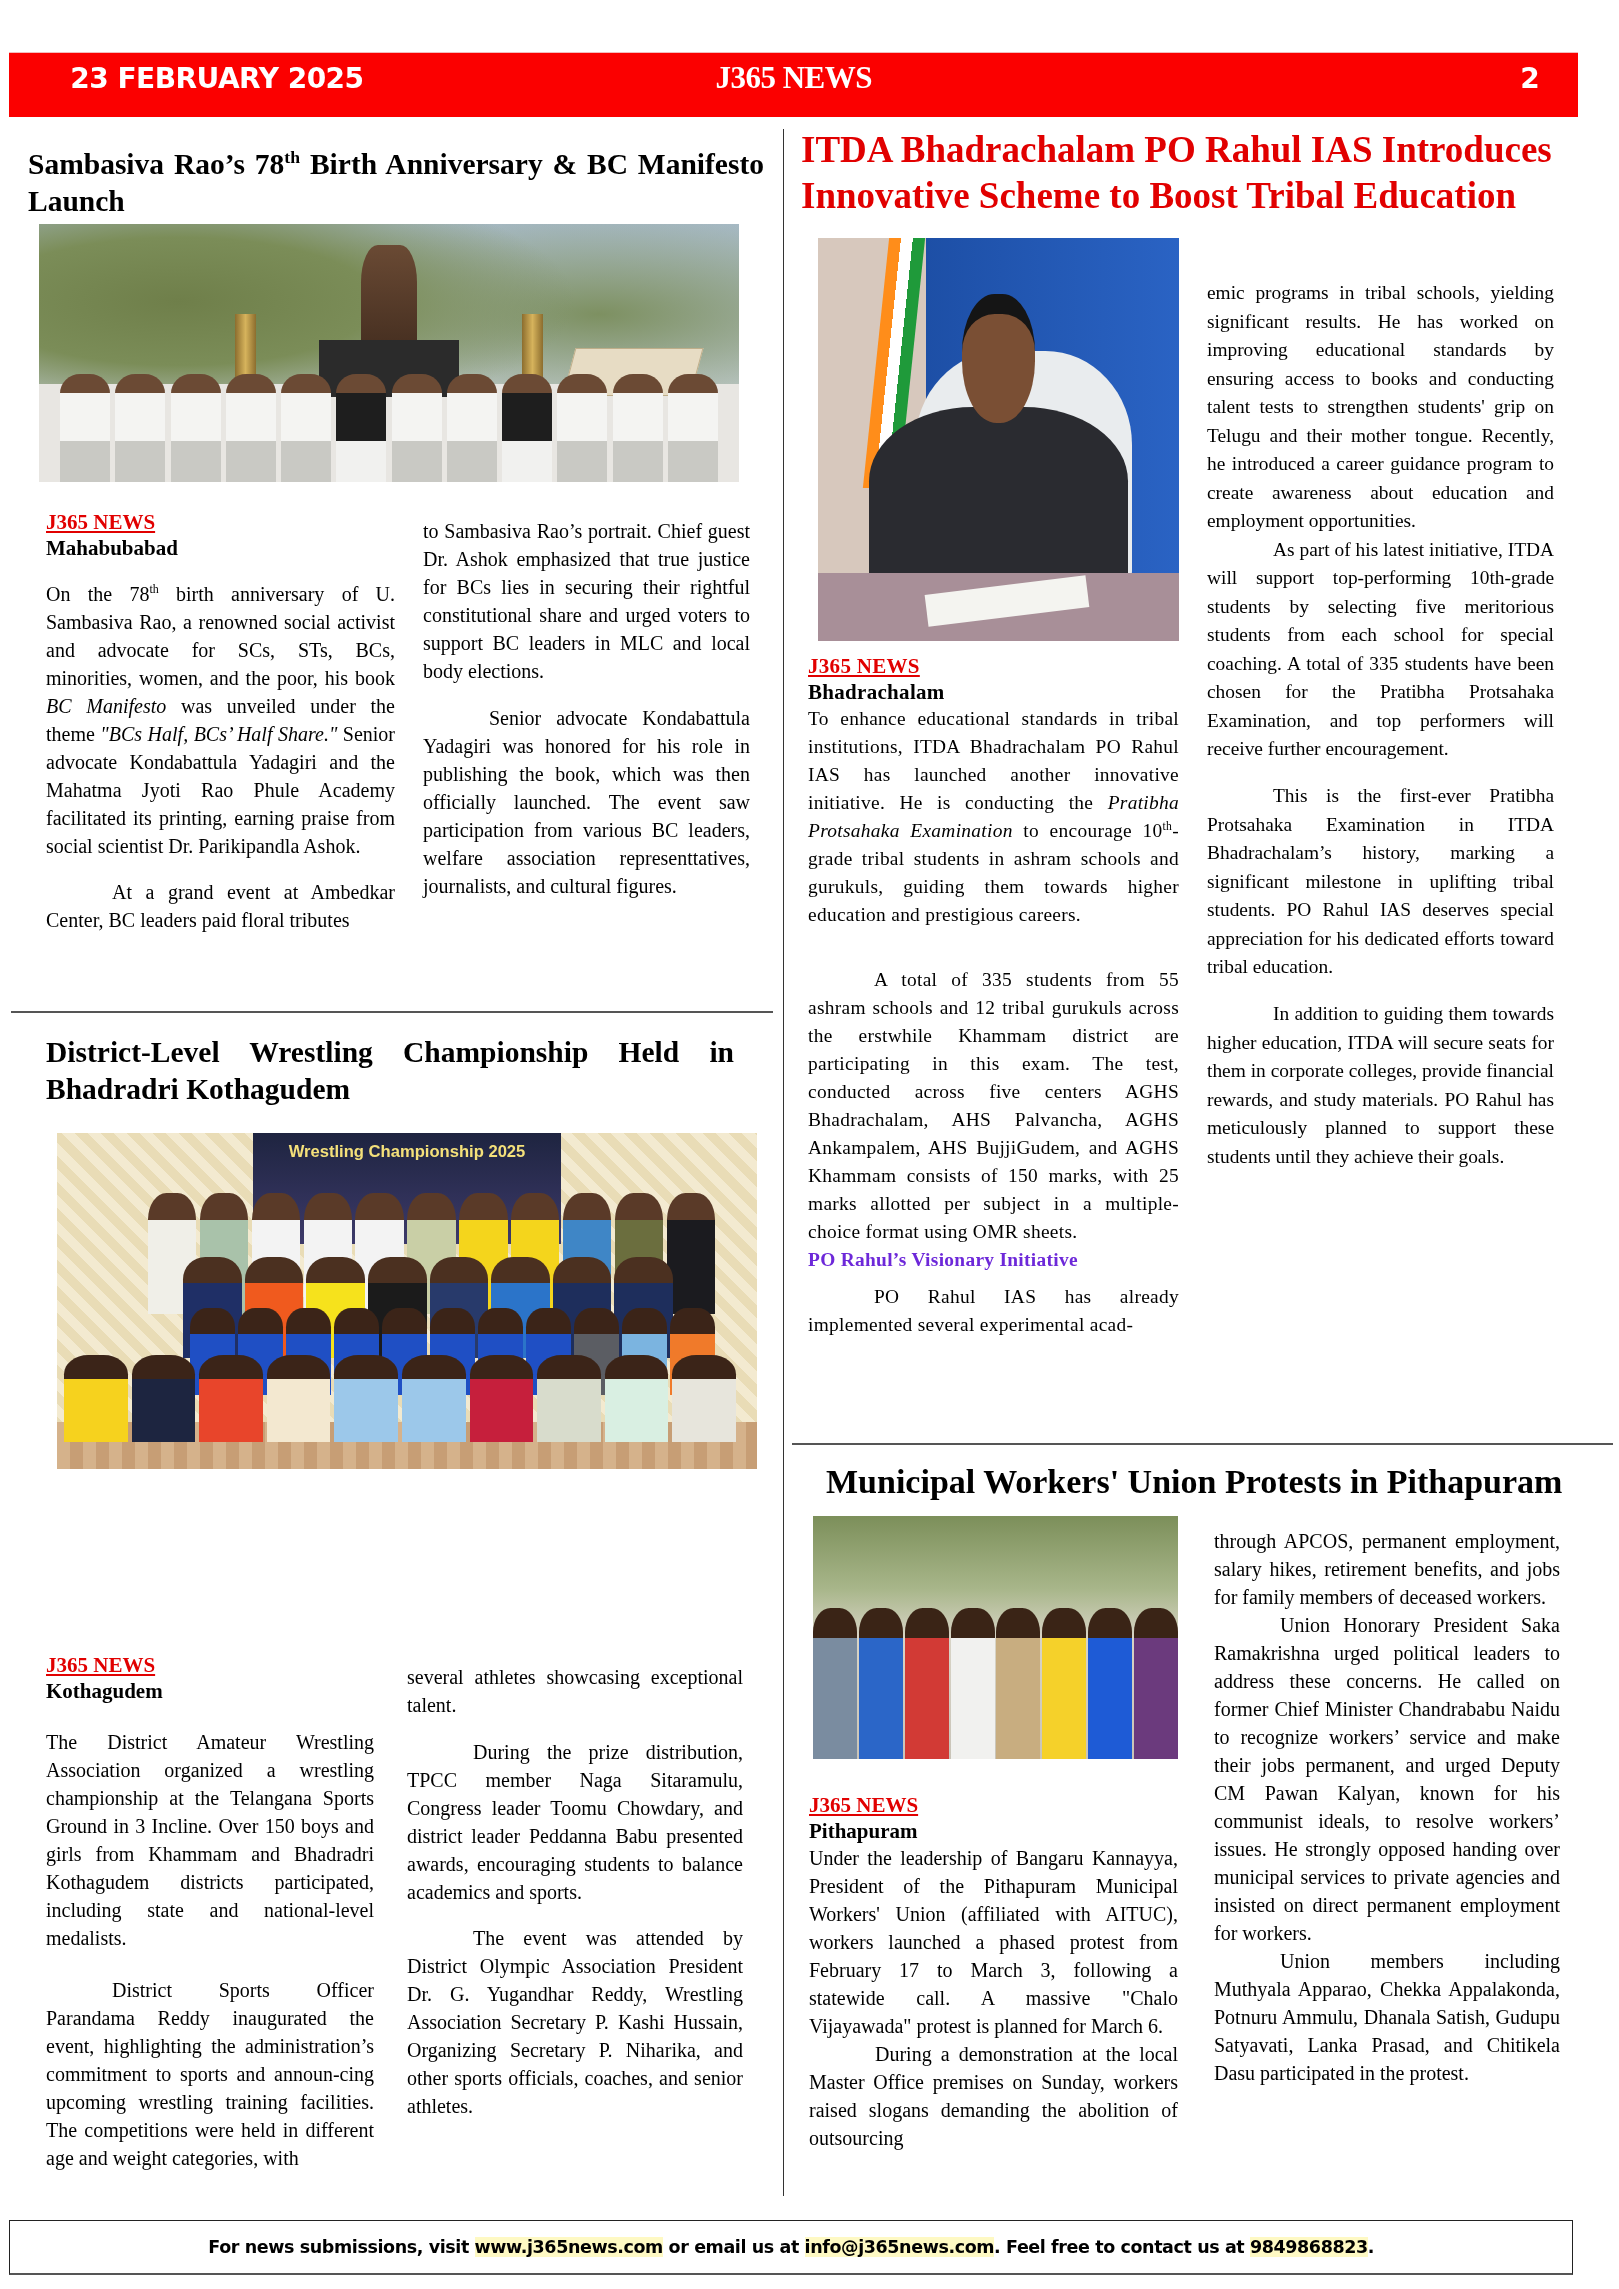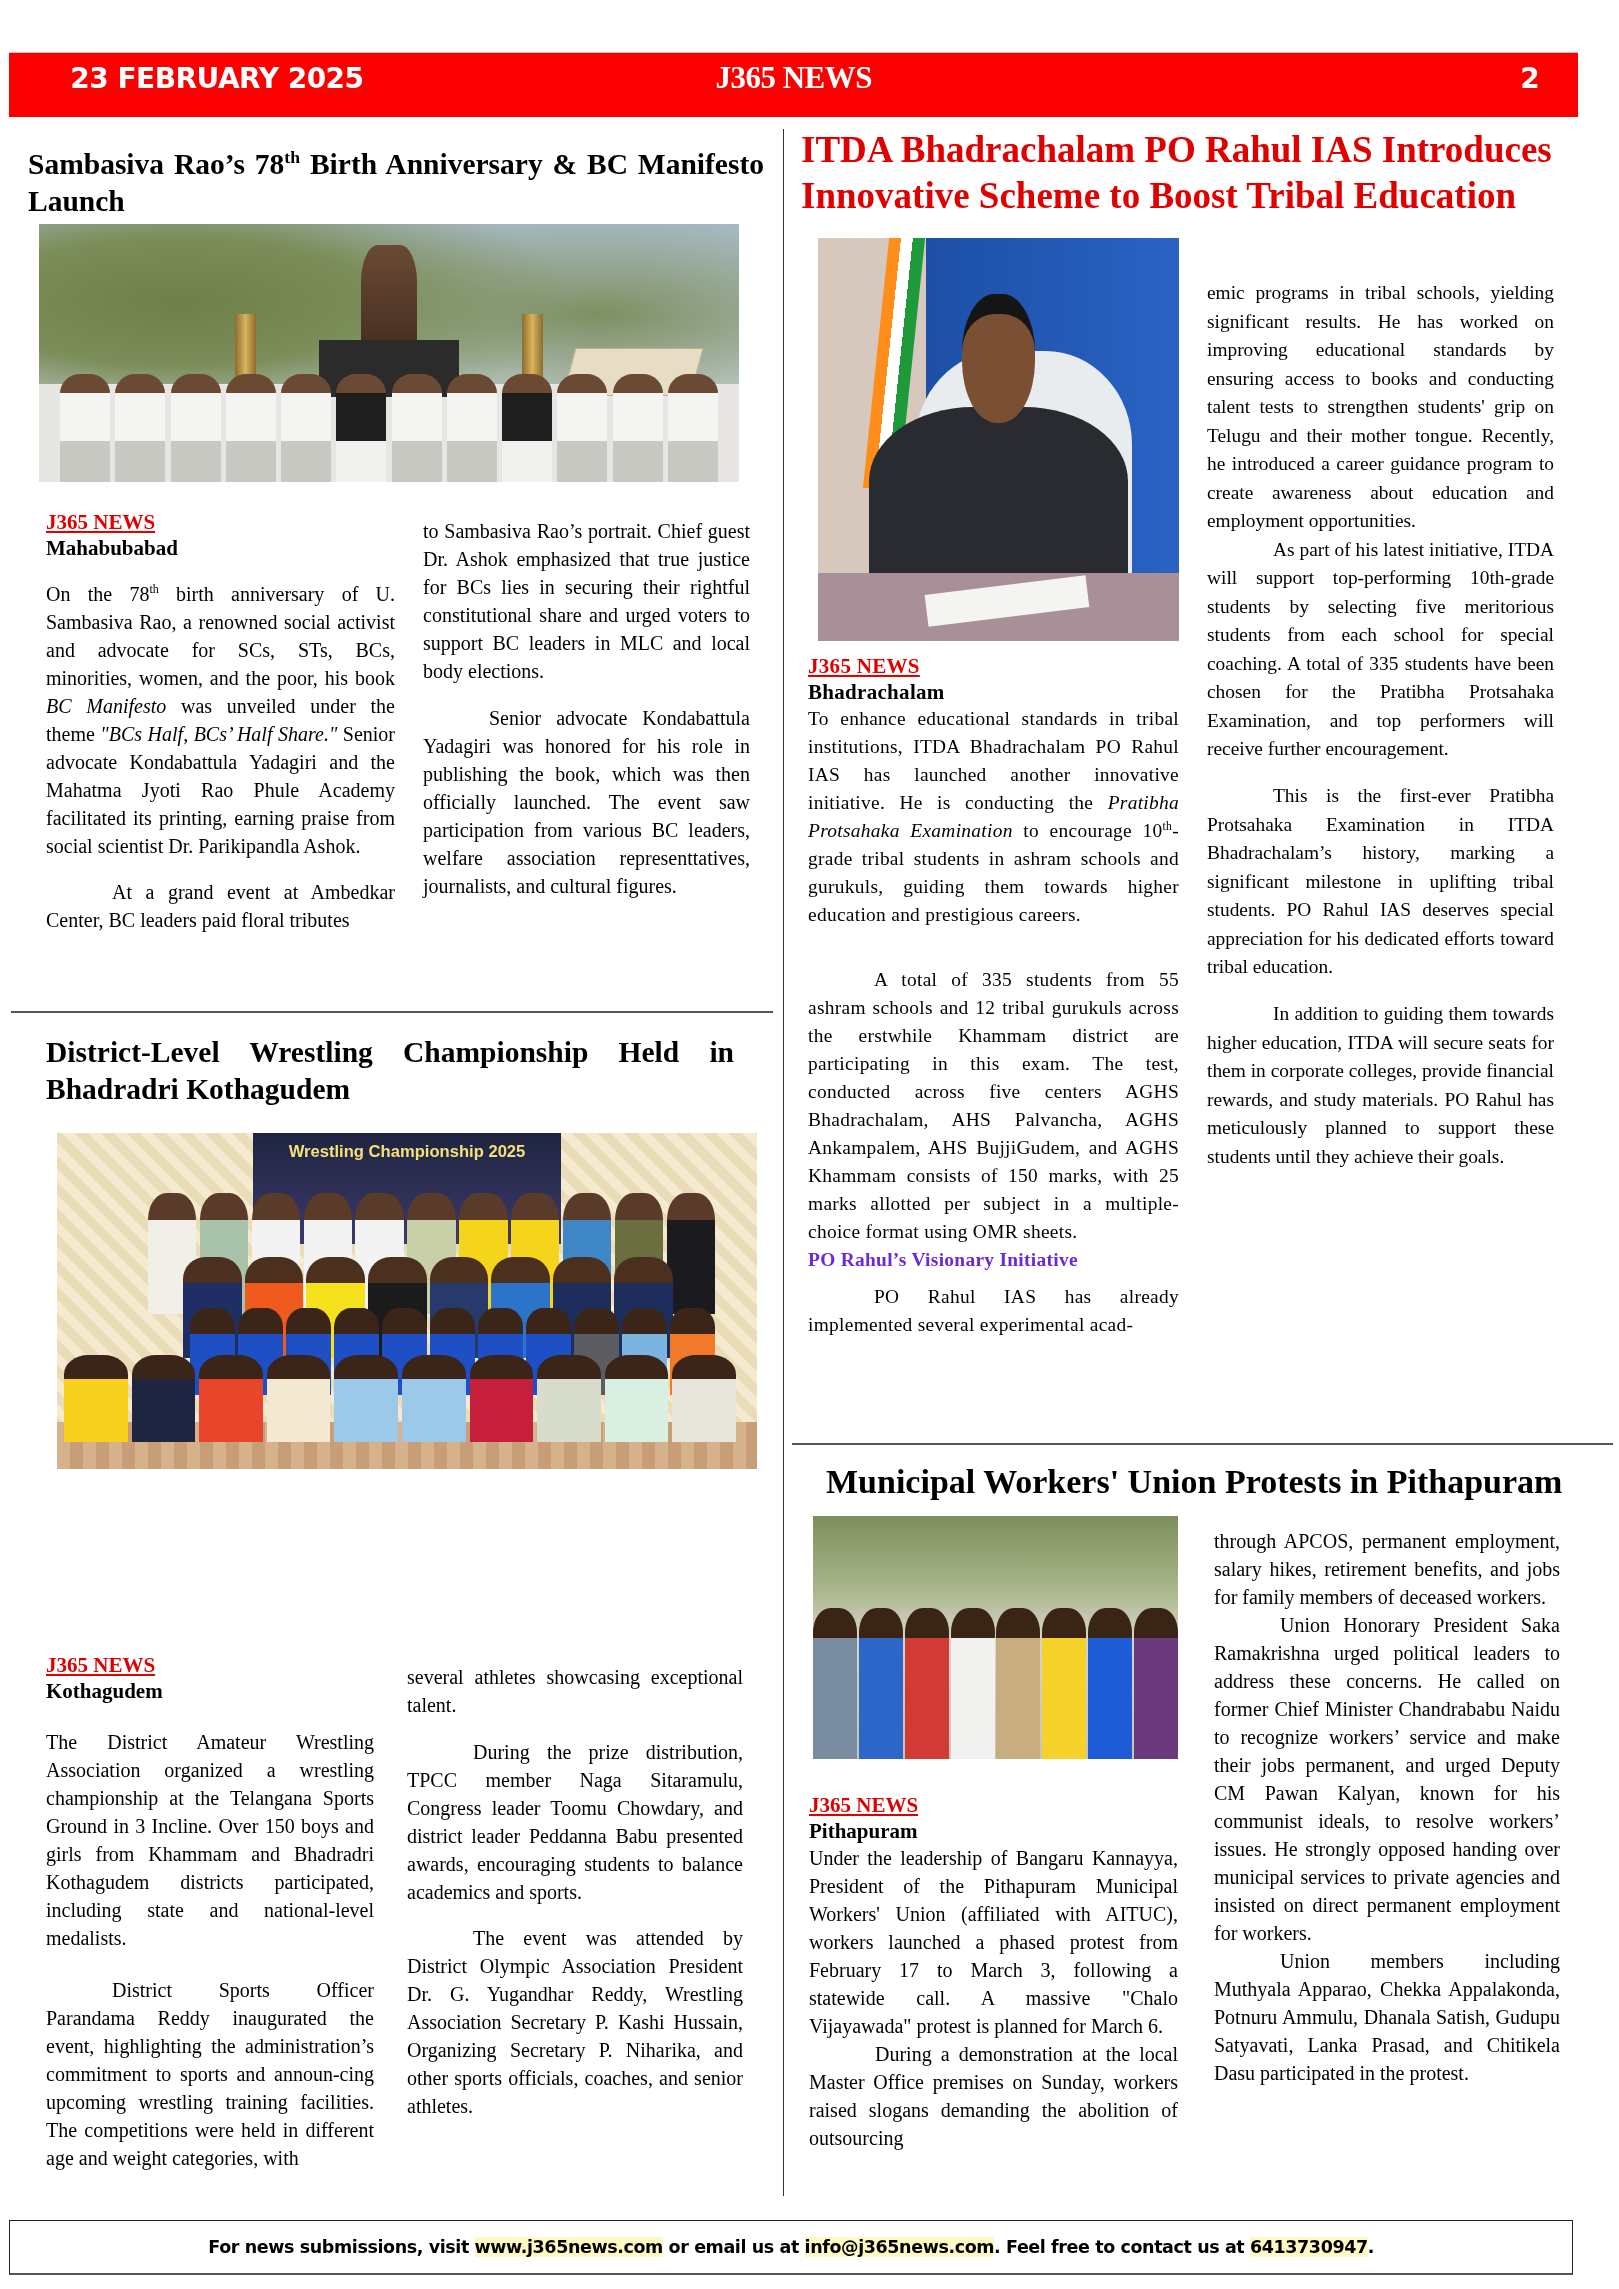--- a/index.html
+++ b/index.html
@@ -226,15 +226,15 @@
     <p class="ind">During a demonstration at the local Master Office premises on Sunday, workers raised slogans demanding the abolition of outsourcing</p>
   </div>
   <div class="abs txt" style="left:1214px; top:1527px; width:346px; line-height:28px;">
     <p>through APCOS, permanent employment, salary hikes, retirement benefits, and jobs for family members of deceased workers.</p>
     <p class="ind">Union Honorary President Saka Ramakrishna urged political leaders to address these concerns. He called on former Chief Minister Chandrababu Naidu to recognize workers’ service and make their jobs permanent, and urged Deputy CM Pawan Kalyan, known for his communist ideals, to resolve workers’ issues. He strongly opposed handing over municipal services to private agencies and insisted on direct permanent employment for workers.</p>
     <p class="ind">Union members including Muthyala Apparao, Chekka Appalakonda, Potnuru Ammulu, Dhanala Satish, Gudupu Satyavati, Lanka Prasad, and Chitikela Dasu participated in the protest.</p>
   </div>
 </section>
 
 <div class="abs footer">
-  <span>For news submissions, visit </span><a class="hl" style="color:inherit; text-decoration:none;">www.j365news.com</a><span> or email us at </span><a class="hl" style="color:inherit; text-decoration:none;">info@j365news.com</a><span>. Feel free to contact us at </span><a class="hl" style="color:inherit; text-decoration:none;">6413730947</a><span>.</span>
+  <span>For news submissions, visit </span><a class="hl" style="color:inherit; text-decoration:none;">www.j365news.com</a><span> or email us at </span><a class="hl" style="color:inherit; text-decoration:none;">info@j365news.com</a><span>. Feel free to contact us at </span><a class="hl" style="color:inherit; text-decoration:none;">9849868823</a><span>.</span>
 </div>
 
 
 </body></html>

